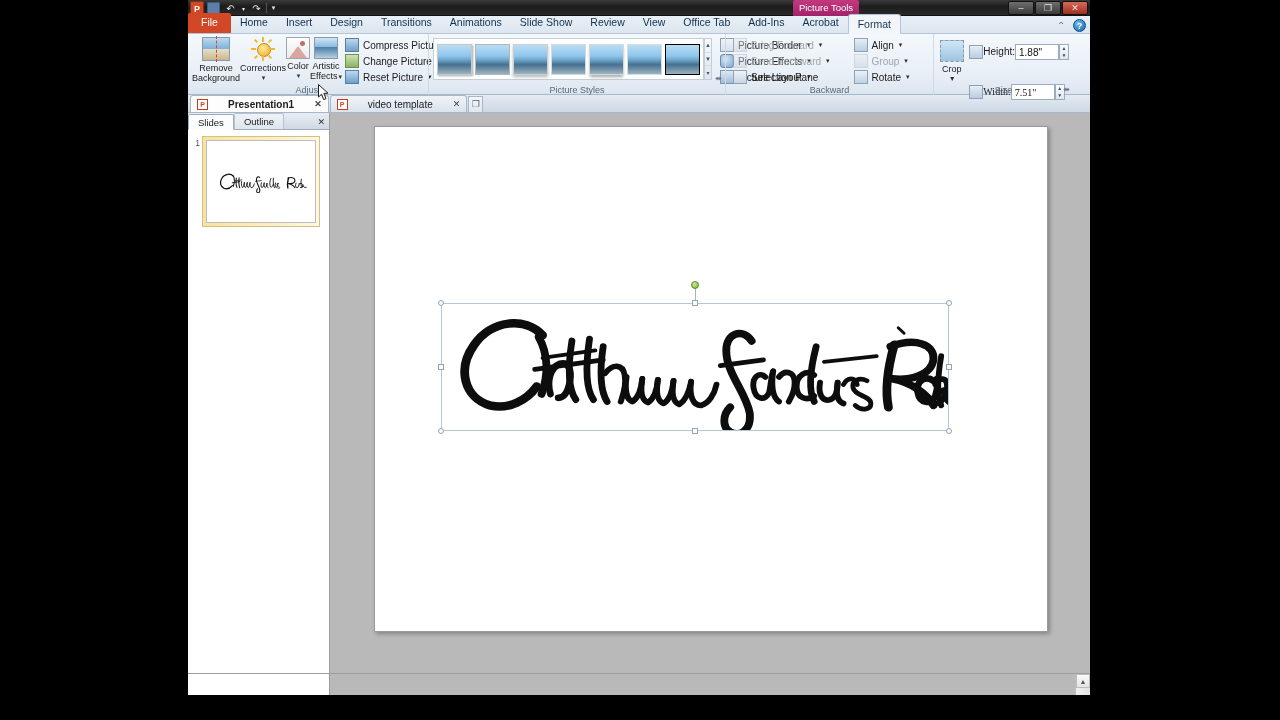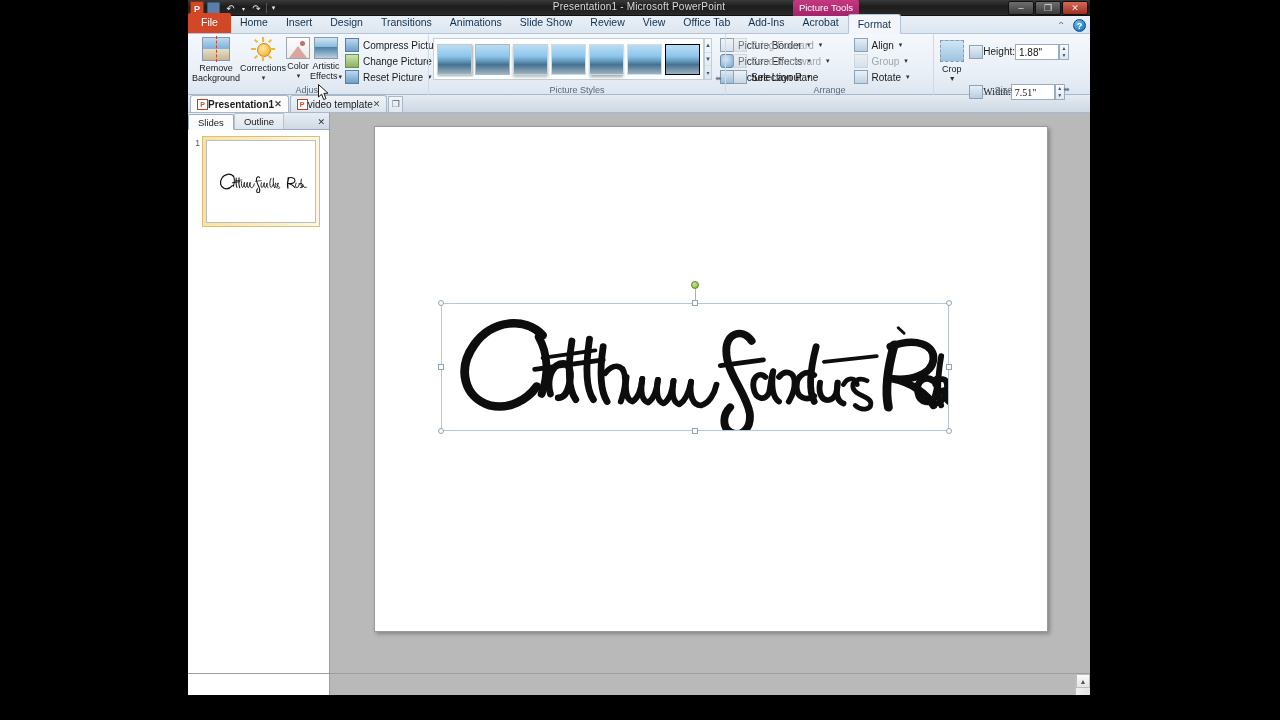--- a/index.html
+++ b/index.html
@@ -186,21 +186,21 @@
     border: 1px solid #9aacbe; background: linear-gradient(to bottom,#fbfdff,#dce6ef);
   }
   .spin div { flex: 1; font-size: 5px; line-height: 7px; text-align: center; color: #3a4a5c; }
   .ico-crop { width: 24px; height: 22px; border: 1px dashed #8a99a8; background: linear-gradient(to bottom,#cfe6f7,#9fc3de); position: relative; }
   
   .doctabs {
     height: 18px; background: linear-gradient(to bottom,#e4ebf2,#cdd8e4);
     border-bottom: 1px solid #a9b7c6; display: flex; align-items: flex-end; padding-left: 2px;
   }
   .doctab {
-    display: flex; align-items: center; gap: 0; height: 17px; padding: 0 6px;
+    display: flex; align-items: center; gap: 20px; height: 17px; padding: 0 6px;
     font-size: 10px; color: #1b1b1b; border: 1px solid #a9b7c6; border-bottom: none;
     border-top-left-radius: 3px; border-top-right-radius: 3px;
     background: linear-gradient(to bottom,#f0f4f9,#dae3ec); margin-right: 1px;
   }
   .doctab.active { background: #fdfdfd; font-weight: bold; }
   .doctab-ico {
     width: 11px; height: 11px; background: #fff; border: 1px solid #c04020;
     color: #d24726; font-size: 7px; font-weight: bold; text-align: center; line-height: 10px;
   }
   .doctab-close { font-size: 9px; color: #444; }
@@ -289,21 +289,20 @@
       <div class="qat-logo">P</div>
       <div class="qat-btn">
           <span class="qat-save"></span>
         </div>
       <div class="qat-btn">↶</div>
       <div class="qat-btn" style="width:7px;font-size:6px;">▾</div>
       <div class="qat-btn">↷</div>
       <div class="qat-sep"></div>
       <div class="qat-btn" style="width:9px;font-size:7px;">▾</div>
     </div>
-    <div class="title-text">Presentation1  -  Microsoft PowerPoint</div>
     <div class="pic-tools-tab">Picture Tools</div>
     <div class="winbtns">
       <div class="winbtn">–</div>
       <div class="winbtn">❐</div>
       <div class="winbtn close">✕</div>
     </div>
   </div>
 
   <div class="tabstrip">
     <div class="tab file">File</div>
@@ -460,21 +459,21 @@
             <span>Group</span>
             <span class="caret">▾</span>
           </div>
           <div class="smallbtn">
             <span class="sico sico-rot"></span>
             <span>Rotate</span>
             <span class="caret">▾</span>
           </div>
         </div>
       </div>
-      <div class="rgroup-label">Arrange</div>
+      <div class="rgroup-label">Backward</div>
     </div>
 
     <div class="rgroup" style="width:140px;">
       <div class="rgroup-body" style="gap:4px; padding-top:3px;">
         <div class="bigbtn" style="width:32px;">
           <span class="ico ico-crop"></span>
           <span>Crop</span>
           <span class="caret">▼</span>
         </div>
         <div style="padding-top:3px;">

